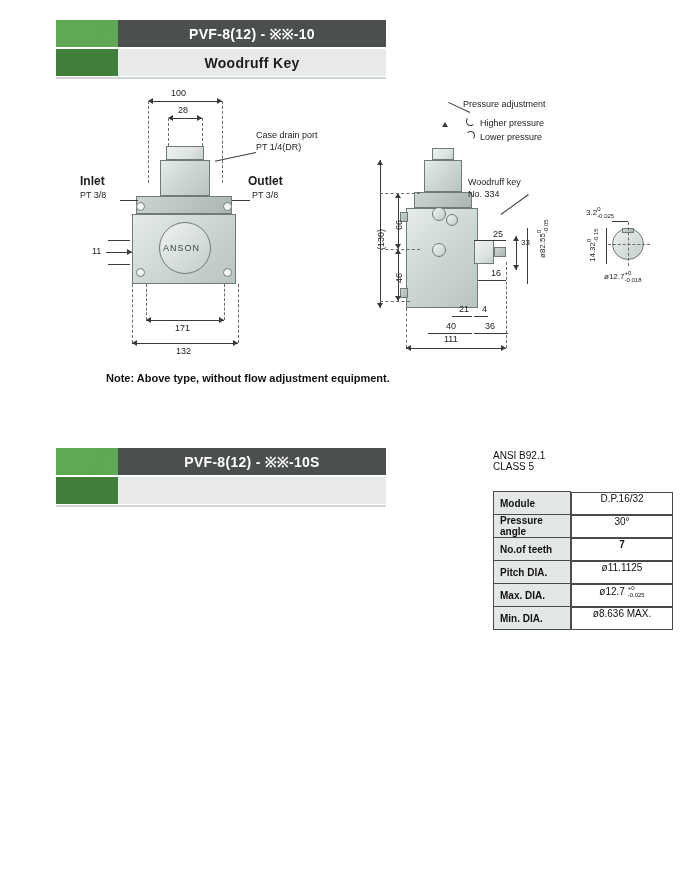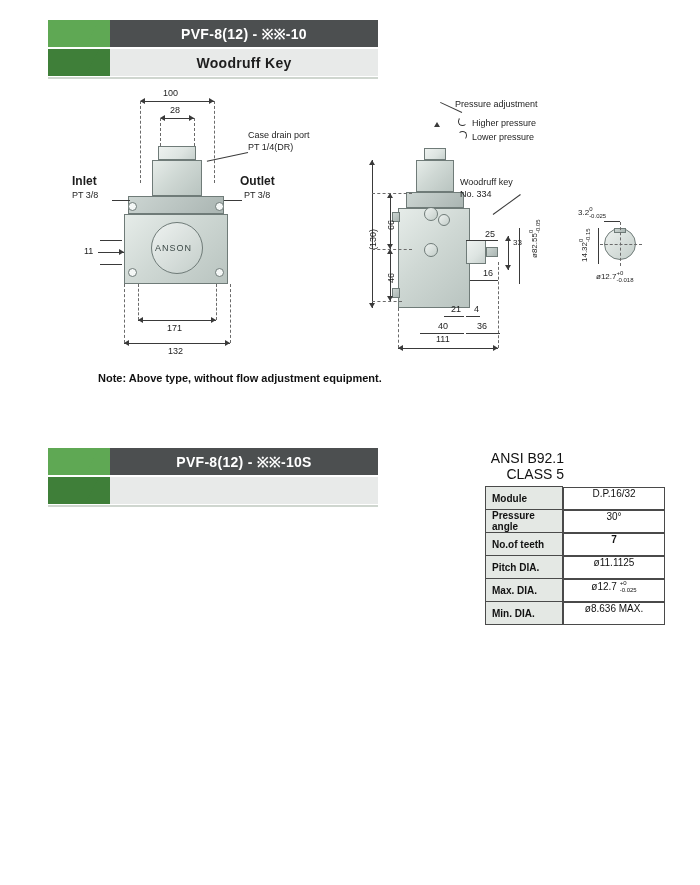--- a/index.html
+++ b/index.html
@@ -5,21 +5,21 @@
   * { box-sizing: border-box; }
   html, body { margin:0; padding:0; }
   body {
     width:700px; height:885px;
     background:#ffffff;
     font-family:"Liberation Sans", sans-serif;
     color:#111;
     position:relative;
     overflow:hidden;
   }
-  .section { position:absolute; left:0; width:564px; }
+  .section { position:absolute; left:8px; width:564px; }
   #sec1 { top:0; height:430px; }
   #sec2 { top:430px; height:455px; }
 
   
   .banner { position:relative; width:330px; height:60px; }
   .banner .row1, .banner .row2 {
     position:absolute; left:0; height:27px; width:330px;
   }
   .banner .row1 { top:0; }
   .banner .row2 { top:29px; }
@@ -87,21 +87,21 @@
   .anson {
     position:absolute; font-size:9px; font-weight:normal; letter-spacing:1px;
     color:#3c4947;
   }
 
   
   .note { position:absolute; font-size:11px; font-weight:bold; color:#111; }
 
   
   .spec { position:absolute; }
-  .spec .cap { font-size:14px; margin-bottom:4px; color:#111;text-align:right; }
+  .spec .cap { font-size:10px; margin-bottom:19px; color:#111; }
   table.spec-t { border-collapse:collapse; font-size:10px; }
   table.spec-t td { border:1px solid #4a4a4a; height:23px; padding:0 6px; }
   table.spec-t td.k { background:#e4e8e4; font-weight:bold; width:92px; }
   table.spec-t td.v { background:#ffffff; text-align:center; width:102px; }
   .tolbox { display:inline-block; font-size:6px; line-height:7px; text-align:left; vertical-align:middle; }
 
   
   .arc {
     position:absolute; width:9px; height:9px;
     border:1px solid #333; border-radius:50%;

